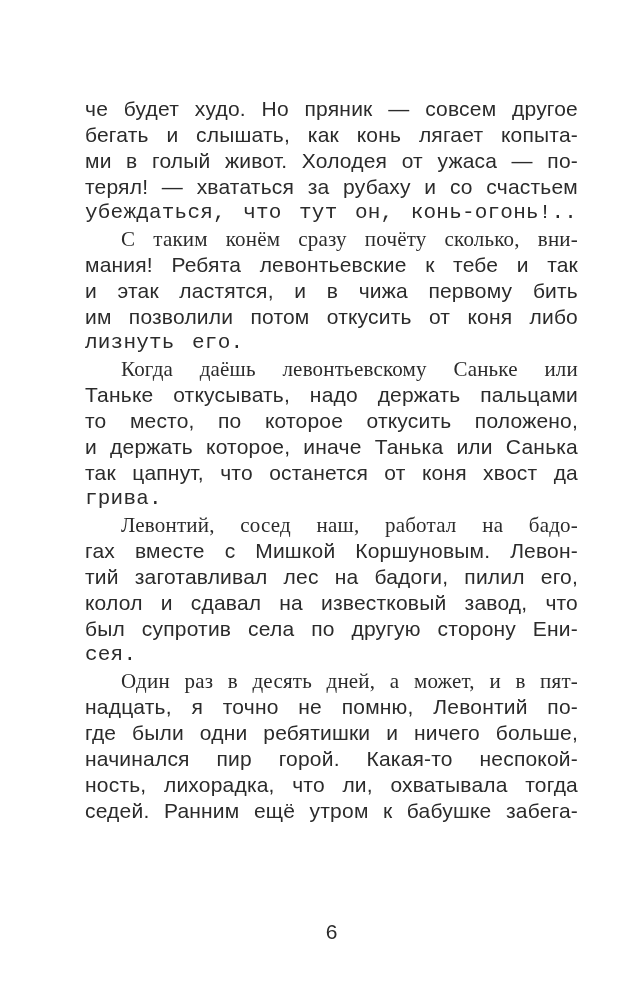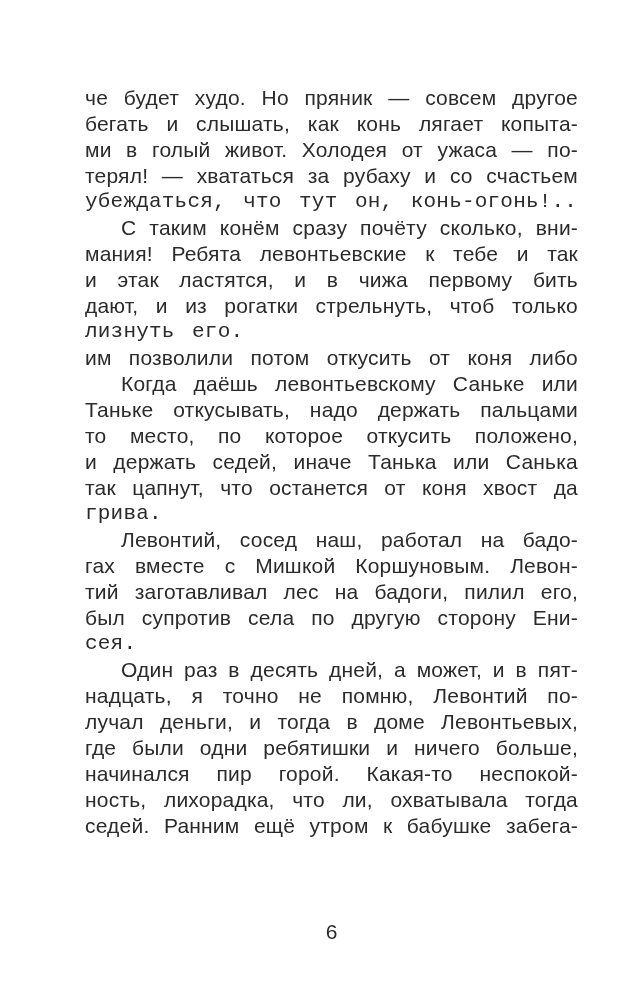--- a/index.html
+++ b/index.html
@@ -11,37 +11,38 @@
     position: relative;
     width: 644px;
     height: 1000px;
     background: #ffffff;
     overflow: hidden;
     font-family: "Liberation Sans", sans-serif;
   }
   .text-block {
     position: absolute;
     left: 85px;
-    top: 85px;
+    top: 96px;
     width: 493px;
     color: #2b2b2b;
     font-size: 21px;
     line-height: 26px;
     letter-spacing: 0.2px;
   }
   .paragraph {
     margin: 0;
     padding: 0;
   }
   .line {
     text-align: justify;
     text-align-last: justify;
   }
   .line.indent {
     padding-left: 36px;
+    font-family: Liberation Serif, serif;
   }
   .line.para-end {
     text-align-last: left;
     word-spacing: 0.22em;
     font-family: Liberation Mono, monospace;
   }
   .page-number {
     position: absolute;
     left: 85px;
     top: 919px;
@@ -61,43 +62,42 @@
         <div class="line">че будет худо. Но пряник — совсем другое</div>
         <div class="line">бегать и слышать, как конь лягает копыта-</div>
         <div class="line">ми в голый живот. Холодея от ужаса — по-</div>
         <div class="line">терял! — хвататься за рубаху и со счастьем</div>
         <div class="line para-end">убеждаться, что тут он, конь-огонь!..</div>
       </div>
       <div class="paragraph">
         <div class="line indent">С таким конём сразу почёту сколько, вни-</div>
         <div class="line">мания! Ребята левонтьевские к тебе и так</div>
         <div class="line">и этак ластятся, и в чижа первому бить</div>
-        <div class="line">дают, и из рогатки стрельнуть, чтоб только</div>
+        <div class="line">им позволили потом откусить от коня либо</div>
         <div class="line para-end">лизнуть его.</div>
-        <div class="line">им позволили потом откусить от коня либо</div>
       </div>
       <div class="paragraph">
         <div class="line indent">Когда даёшь левонтьевскому Саньке или</div>
         <div class="line">Таньке откусывать, надо держать пальцами</div>
         <div class="line">то место, по которое откусить положено,</div>
-        <div class="line">и держать седей, иначе Танька или Санька</div>
+        <div class="line">и держать которое, иначе Танька или Санька</div>
         <div class="line">так цапнут, что останется от коня хвост да</div>
         <div class="line para-end">грива.</div>
       </div>
       <div class="paragraph">
         <div class="line indent">Левонтий, сосед наш, работал на бадо-</div>
         <div class="line">гах вместе с Мишкой Коршуновым. Левон-</div>
         <div class="line">тий заготавливал лес на бадоги, пилил его,</div>
+        <div class="line">колол и сдавал на известковый завод, что</div>
         <div class="line">был супротив села по другую сторону Ени-</div>
         <div class="line para-end">сея.</div>
       </div>
       <div class="paragraph">
         <div class="line indent">Один раз в десять дней, а может, и в пят-</div>
         <div class="line">надцать, я точно не помню, Левонтий по-</div>
-        <div class="line">лучал деньги, и тогда в доме Левонтьевых,</div>
         <div class="line">где были одни ребятишки и ничего больше,</div>
         <div class="line">начинался пир горой. Какая-то неспокой-</div>
         <div class="line">ность, лихорадка, что ли, охватывала тогда</div>
         <div class="line">седей. Ранним ещё утром к бабушке забега-</div>
       </div>
     </div>
   <div class="page-number">6</div>
 </div>
 
 </body></html>

